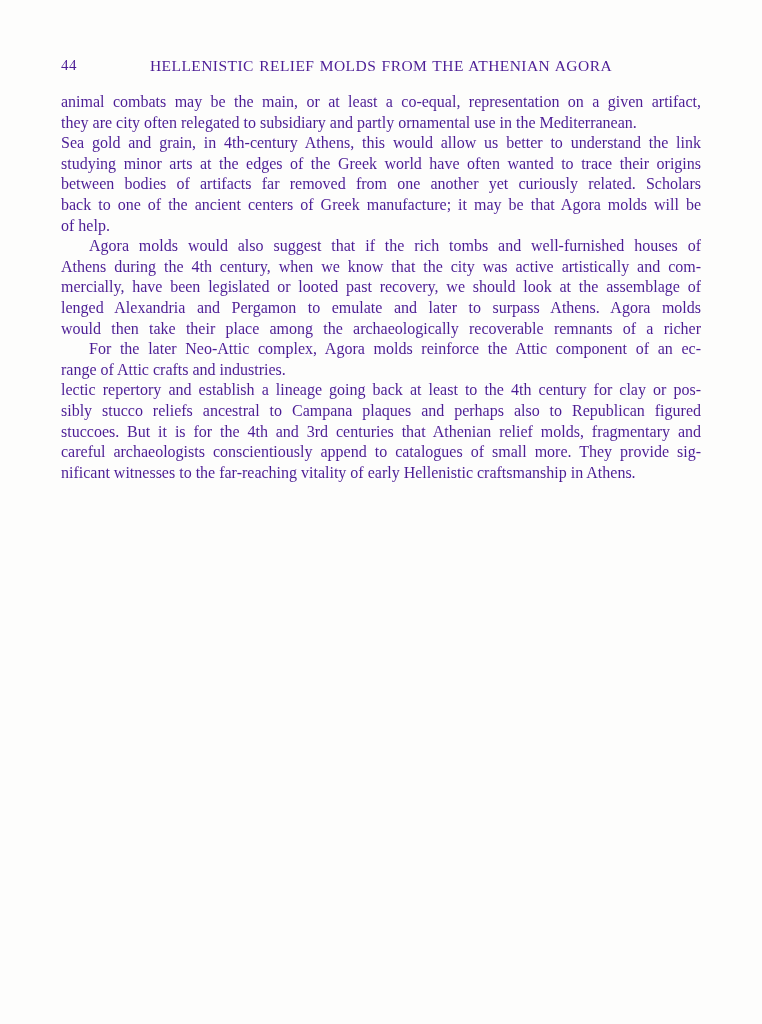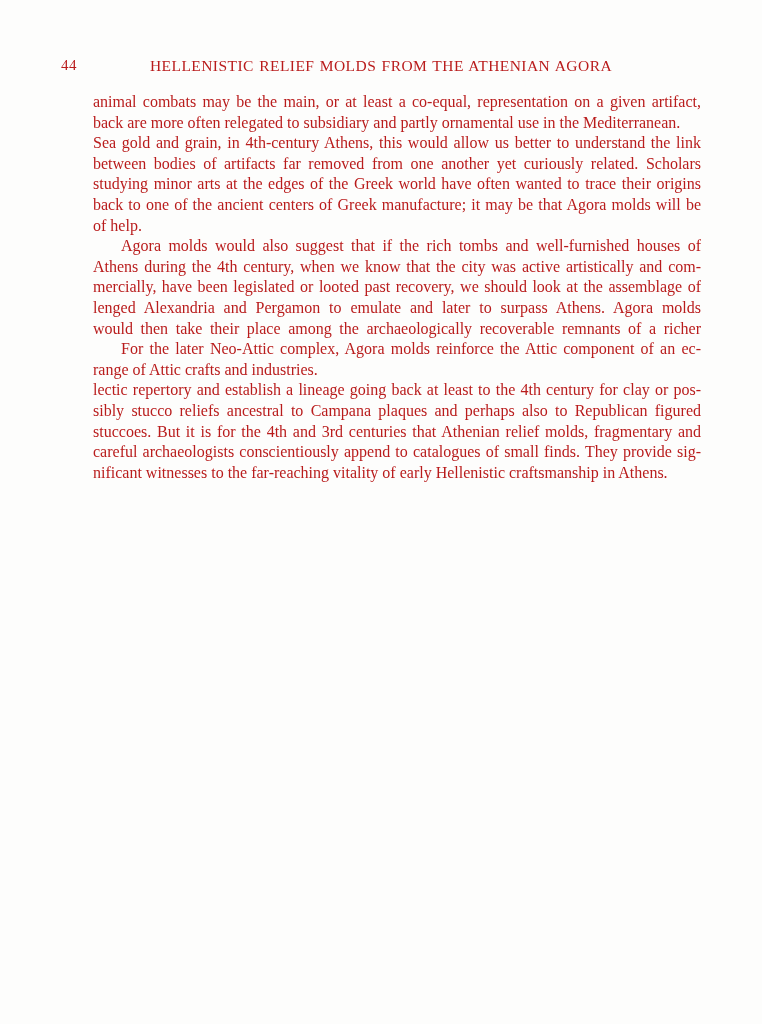--- a/index.html
+++ b/index.html
@@ -6,21 +6,21 @@
     margin: 0;
     padding: 0;
     background: #ffffff;
   }
   .page {
     position: relative;
     width: 762px;
     height: 1024px;
     background: #fdfdfc;
     font-family: "Liberation Serif", "DejaVu Serif", serif;
-    color: #b91c1c;
+    color: #4c1d95;
     overflow: hidden;
   }
   .running-header {
     position: absolute;
     top: 55px;
     left: 61px;
     width: 640px;
     height: 21px;
     line-height: 21px;
     font-size: 15.5px;
@@ -45,51 +45,50 @@
     width: 640px;
     font-size: 16px;
   }
   .line {
     height: 20.6px;
     line-height: 20.6px;
     overflow: hidden;
     text-align: justify;
     text-align-last: justify;
     white-space: normal;
-    margin-left: 32px;
   }
   .line.last {
     text-align-last: left;
   }
   .line.indent {
     text-indent: 28px;
   }
 </style>
 </head>
 <body>
 
 <div class="page">
   <div class="running-header">
     <span class="page-num">44</span>
     <span class="head-title">HELLENISTIC RELIEF MOLDS FROM THE ATHENIAN AGORA</span>
   </div>
   <div class="text-block">
       <div class="line">animal combats may be the main, or at least a co-equal, representation on a given artifact,</div>
-      <div class="line last">back are more often relegated to subsidiary and partly ornamental use in the Mediterranean.</div>
+      <div class="line last">they are city often relegated to subsidiary and partly ornamental use in the Mediterranean.</div>
       <div class="line">Sea gold and grain, in 4th-century Athens, this would allow us better to understand the link</div>
+      <div class="line">studying minor arts at the edges of the Greek world have often wanted to trace their origins</div>
       <div class="line">between bodies of artifacts far removed from one another yet curiously related. Scholars</div>
-      <div class="line">studying minor arts at the edges of the Greek world have often wanted to trace their origins</div>
       <div class="line">back to one of the ancient centers of Greek manufacture; it may be that Agora molds will be</div>
       <div class="line last">of help.</div>
       <div class="line indent">Agora molds would also suggest that if the rich tombs and well-furnished houses of</div>
       <div class="line">Athens during the 4th century, when we know that the city was active artistically and com-</div>
       <div class="line">mercially, have been legislated or looted past recovery, we should look at the assemblage of</div>
       <div class="line">lenged Alexandria and Pergamon to emulate and later to surpass Athens. Agora molds</div>
       <div class="line">would then take their place among the archaeologically recoverable remnants of a richer</div>
       <div class="line indent">For the later Neo-Attic complex, Agora molds reinforce the Attic component of an ec-</div>
       <div class="line last">range of Attic crafts and industries.</div>
       <div class="line">lectic repertory and establish a lineage going back at least to the 4th century for clay or pos-</div>
       <div class="line">sibly stucco reliefs ancestral to Campana plaques and perhaps also to Republican figured</div>
       <div class="line">stuccoes. But it is for the 4th and 3rd centuries that Athenian relief molds, fragmentary and</div>
-      <div class="line">careful archaeologists conscientiously append to catalogues of small finds. They provide sig-</div>
+      <div class="line">careful archaeologists conscientiously append to catalogues of small more. They provide sig-</div>
       <div class="line last">nificant witnesses to the far-reaching vitality of early Hellenistic craftsmanship in Athens.</div>
     </div>
 </div>
 
 </body></html>

